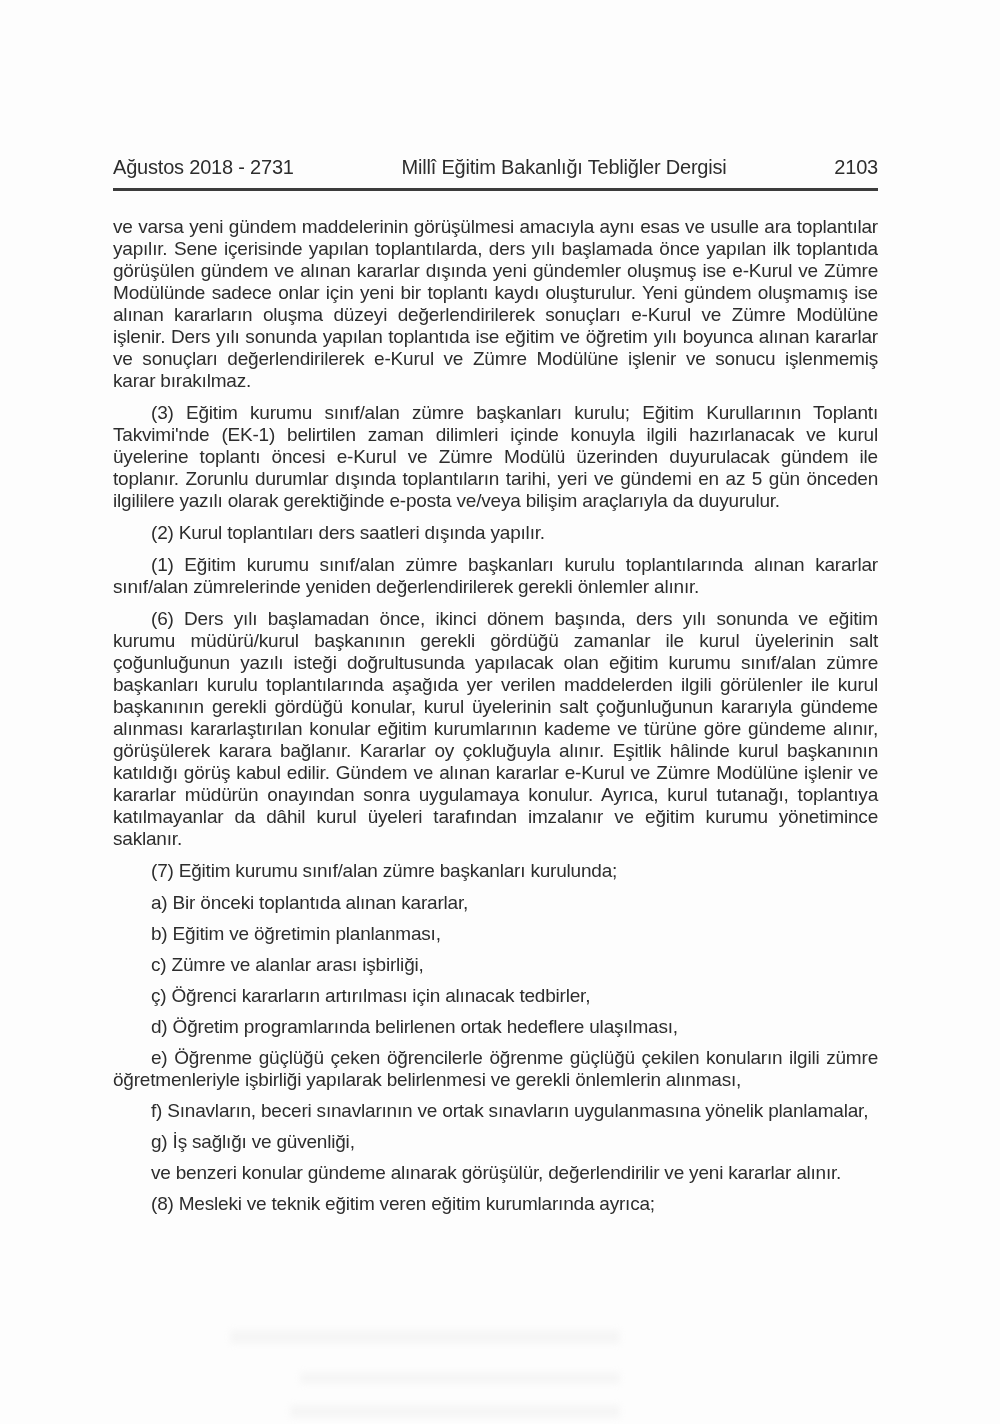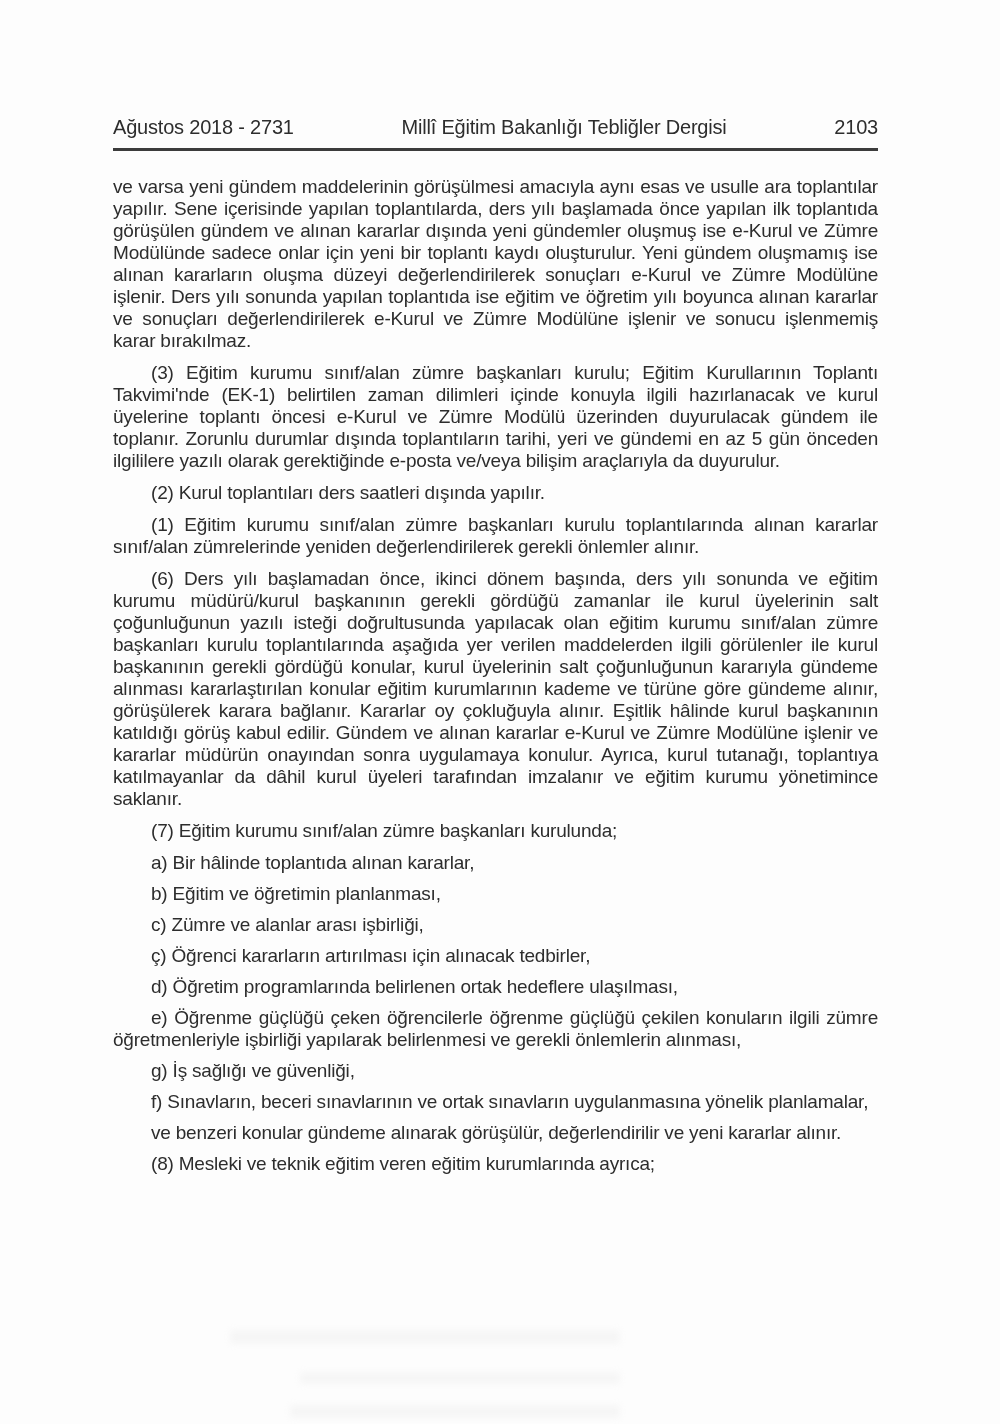--- a/index.html
+++ b/index.html
@@ -23,21 +23,21 @@
     padding: 116px 122px 0 113px;
   }
   .header {
     display: flex;
     justify-content: space-between;
     align-items: baseline;
     font-size: 20px;
     letter-spacing: -0.2px;
     white-space: nowrap;
   }
-  .header .center { flex: 1; text-align: center; }
+  .header .center { flex: 1; text-align: center; margin-top: 40px; }
   .rule {
     border: none;
     border-top: 3px solid var(--rule);
     margin-top: 9px;
   }
   .body {
     margin-top: 25px;
     font-size: 19px;
     line-height: 22px;
     letter-spacing: -0.2px;
@@ -77,28 +77,28 @@
   <hr class="rule">
 
   <main class="body">
 
   <p class="para continuation">ve varsa yeni gündem maddelerinin görüşülmesi amacıyla aynı esas ve usulle ara toplantılar yapılır. Sene içerisinde yapılan toplantılarda, ders yılı başlamada önce yapılan ilk toplantıda görüşülen gündem ve alınan kararlar dışında yeni gündemler oluşmuş ise e-Kurul ve Zümre Modülünde sadece onlar için yeni bir toplantı kaydı oluşturulur. Yeni gündem oluşmamış ise alınan kararların oluşma düzeyi değerlendirilerek sonuçları e-Kurul ve Zümre Modülüne işlenir. Ders yılı sonunda yapılan toplantıda ise eğitim ve öğretim yılı boyunca alınan kararlar ve sonuçları değerlendirilerek e-Kurul ve Zümre Modülüne işlenir ve sonucu işlenmemiş karar bırakılmaz.</p>
       <p class="para numbered">(3) Eğitim kurumu sınıf/alan zümre başkanları kurulu; Eğitim Kurullarının Toplantı Takvimi'nde (EK-1) belirtilen zaman dilimleri içinde konuyla ilgili hazırlanacak ve kurul üyelerine toplantı öncesi e-Kurul ve Zümre Modülü üzerinden duyurulacak gündem ile toplanır. Zorunlu durumlar dışında toplantıların tarihi, yeri ve gündemi en az 5 gün önceden ilgililere yazılı olarak gerektiğinde e-posta ve/veya bilişim araçlarıyla da duyurulur.</p>
       <p class="para numbered">(2) Kurul toplantıları ders saatleri dışında yapılır.</p>
       <p class="para numbered">(1) Eğitim kurumu sınıf/alan zümre başkanları kurulu toplantılarında alınan kararlar sınıf/alan zümrelerinde yeniden değerlendirilerek gerekli önlemler alınır.</p>
       <p class="para numbered">(6) Ders yılı başlamadan önce, ikinci dönem başında, ders yılı sonunda ve eğitim kurumu müdürü/kurul başkanının gerekli gördüğü zamanlar ile kurul üyelerinin salt çoğunluğunun yazılı isteği doğrultusunda yapılacak olan eğitim kurumu sınıf/alan zümre başkanları kurulu toplantılarında aşağıda yer verilen maddelerden ilgili görülenler ile kurul başkanının gerekli gördüğü konular, kurul üyelerinin salt çoğunluğunun kararıyla gündeme alınması kararlaştırılan konular eğitim kurumlarının kademe ve türüne göre gündeme alınır, görüşülerek karara bağlanır. Kararlar oy çokluğuyla alınır. Eşitlik hâlinde kurul başkanının katıldığı görüş kabul edilir. Gündem ve alınan kararlar e-Kurul ve Zümre Modülüne işlenir ve kararlar müdürün onayından sonra uygulamaya konulur. Ayrıca, kurul tutanağı, toplantıya katılmayanlar da dâhil kurul üyeleri tarafından imzalanır ve eğitim kurumu yönetimince saklanır.</p>
       <p class="para numbered">(7) Eğitim kurumu sınıf/alan zümre başkanları kurulunda;</p>
-      <p class="para list-item">a) Bir hâlinde toplantıda alınan kararlar,</p>
+      <p class="para list-item">a) Bir önceki toplantıda alınan kararlar,</p>
       <p class="para list-item">b) Eğitim ve öğretimin planlanması,</p>
       <p class="para list-item">c) Zümre ve alanlar arası işbirliği,</p>
       <p class="para list-item">ç) Öğrenci kararların artırılması için alınacak tedbirler,</p>
       <p class="para list-item">d) Öğretim programlarında belirlenen ortak hedeflere ulaşılması,</p>
       <p class="para list-item">e) Öğrenme güçlüğü çeken öğrencilerle öğrenme güçlüğü çekilen konuların ilgili zümre öğretmenleriyle işbirliği yapılarak belirlenmesi ve gerekli önlemlerin alınması,</p>
+      <p class="para list-item">f) Sınavların, beceri sınavlarının ve ortak sınavların uygulanmasına yönelik planlamalar,</p>
       <p class="para list-item">g) İş sağlığı ve güvenliği,</p>
-      <p class="para list-item">f) Sınavların, beceri sınavlarının ve ortak sınavların uygulanmasına yönelik planlamalar,</p>
       <p class="para list-item">ve benzeri konular gündeme alınarak görüşülür, değerlendirilir ve yeni kararlar alınır.</p>
       <p class="para numbered">(8) Mesleki ve teknik eğitim veren eğitim kurumlarında ayrıca;</p>
     </main>
 
   <div class="artifacts">
     <div class="smudge s1"></div>
     <div class="smudge s2"></div>
     <div class="smudge s3"></div>
 
   </div>

